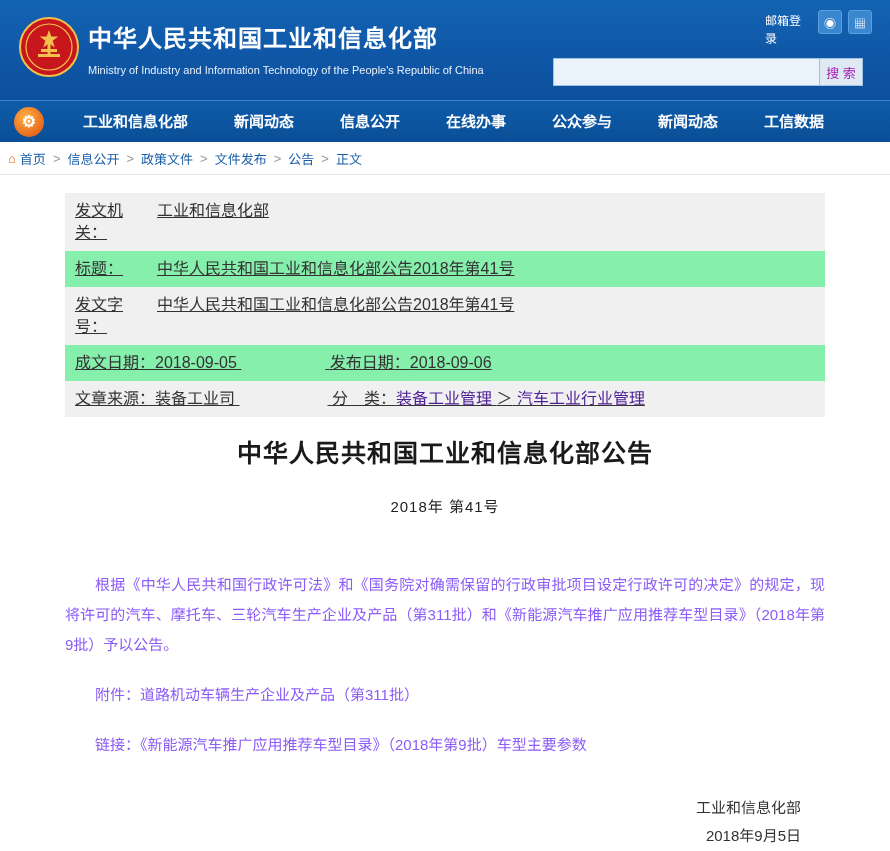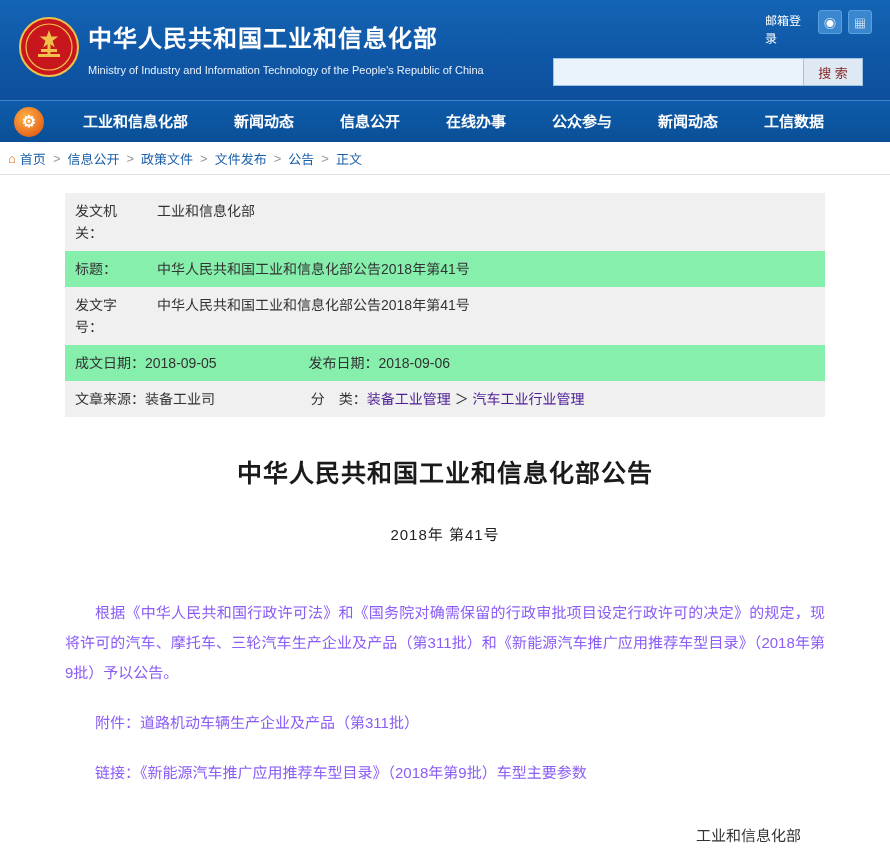--- a/index.html
+++ b/index.html
@@ -105,25 +105,25 @@
     border-right: none;
     background: #eaf2fb;
     padding: 0 8px;
     font-size: 13px;
     color: #333;
     box-sizing: border-box;
     outline: none;
     font-family: "Liberation Sans", sans-serif;
   }
   .search-btn {
-    width: 60px;
+    width: 44px;
     height: 28px;
     background: #dfe9f3;
     border: 1px solid #9dc2e6;
-    color: #7f1d1d;
+    color: #a21caf;
     font-size: 13px;
     cursor: pointer;
     font-family: "Liberation Sans", sans-serif;
   }
 
   
   .nav {
     height: 42px;
     background: linear-gradient(180deg, #0e5caa 0%, #0a4f97 100%);
     border-top: 1px solid #3b85c8;
@@ -192,49 +192,50 @@
   }
   .doc-wrap {
     width: 760px;
     margin: 0 auto;
   }
 
   
   .meta {
     width: 760px;
     border-collapse: collapse;
-    font-size: 14px;
+    font-size: 16px;
     color: #333;
     table-layout: fixed;
+    text-decoration: underline;
   }
   .meta td {
     padding: 7px 10px;
     vertical-align: top;
     line-height: 22px;
   }
   .meta tr.shade td { background: #f0f0f0; }
   .meta tr.plain td { background: #86efac; }
   .lbl { width: 62px; white-space: normal; }
   .meta .link { color: #4c1d95; }
 
   
   .doc-title {
     text-align: center;
     font-family: "DejaVu Serif", "Liberation Serif", serif;
     font-weight: bold;
     font-size: 25px;
     color: #1a1a1a;
-    margin-top: 36px;
+    margin-top: 16px;
     letter-spacing: 1px;
   }
   .doc-subtitle {
     text-align: center;
     font-size: 15px;
     color: #222;
-    margin-top: 34px;
+    margin-top: 26px;
     letter-spacing: 1px;
   }
 
   .doc-body {
     margin-top: 54px;
     font-size: 15px;
     line-height: 30px;
     color: #8b5cf6;
   }
   .doc-body p {

